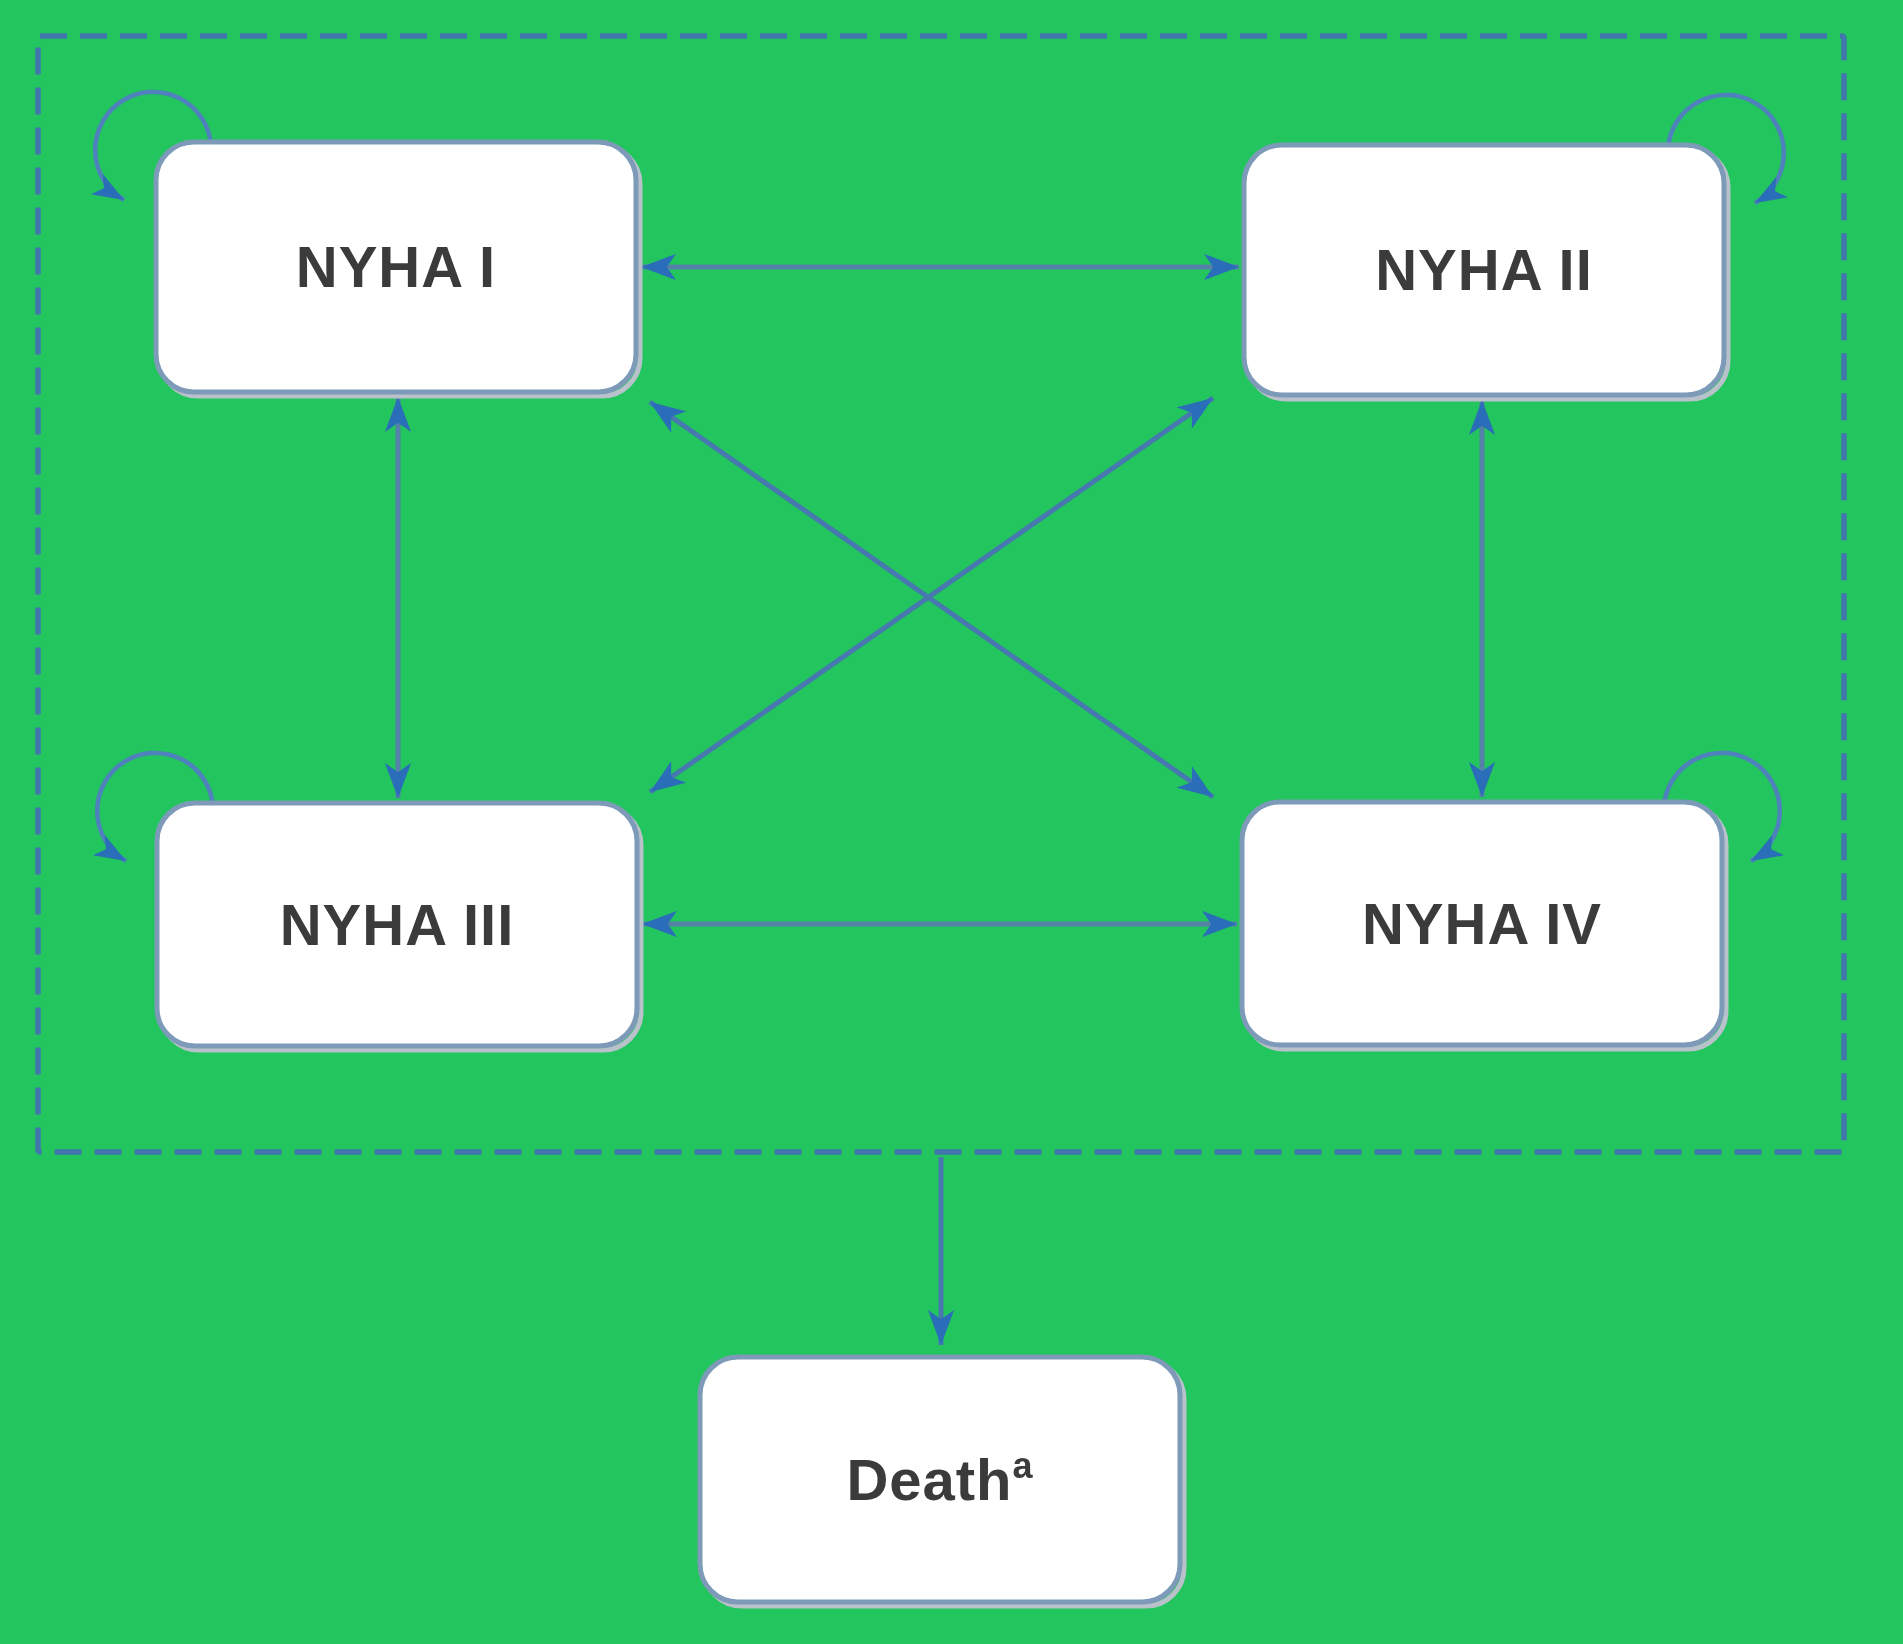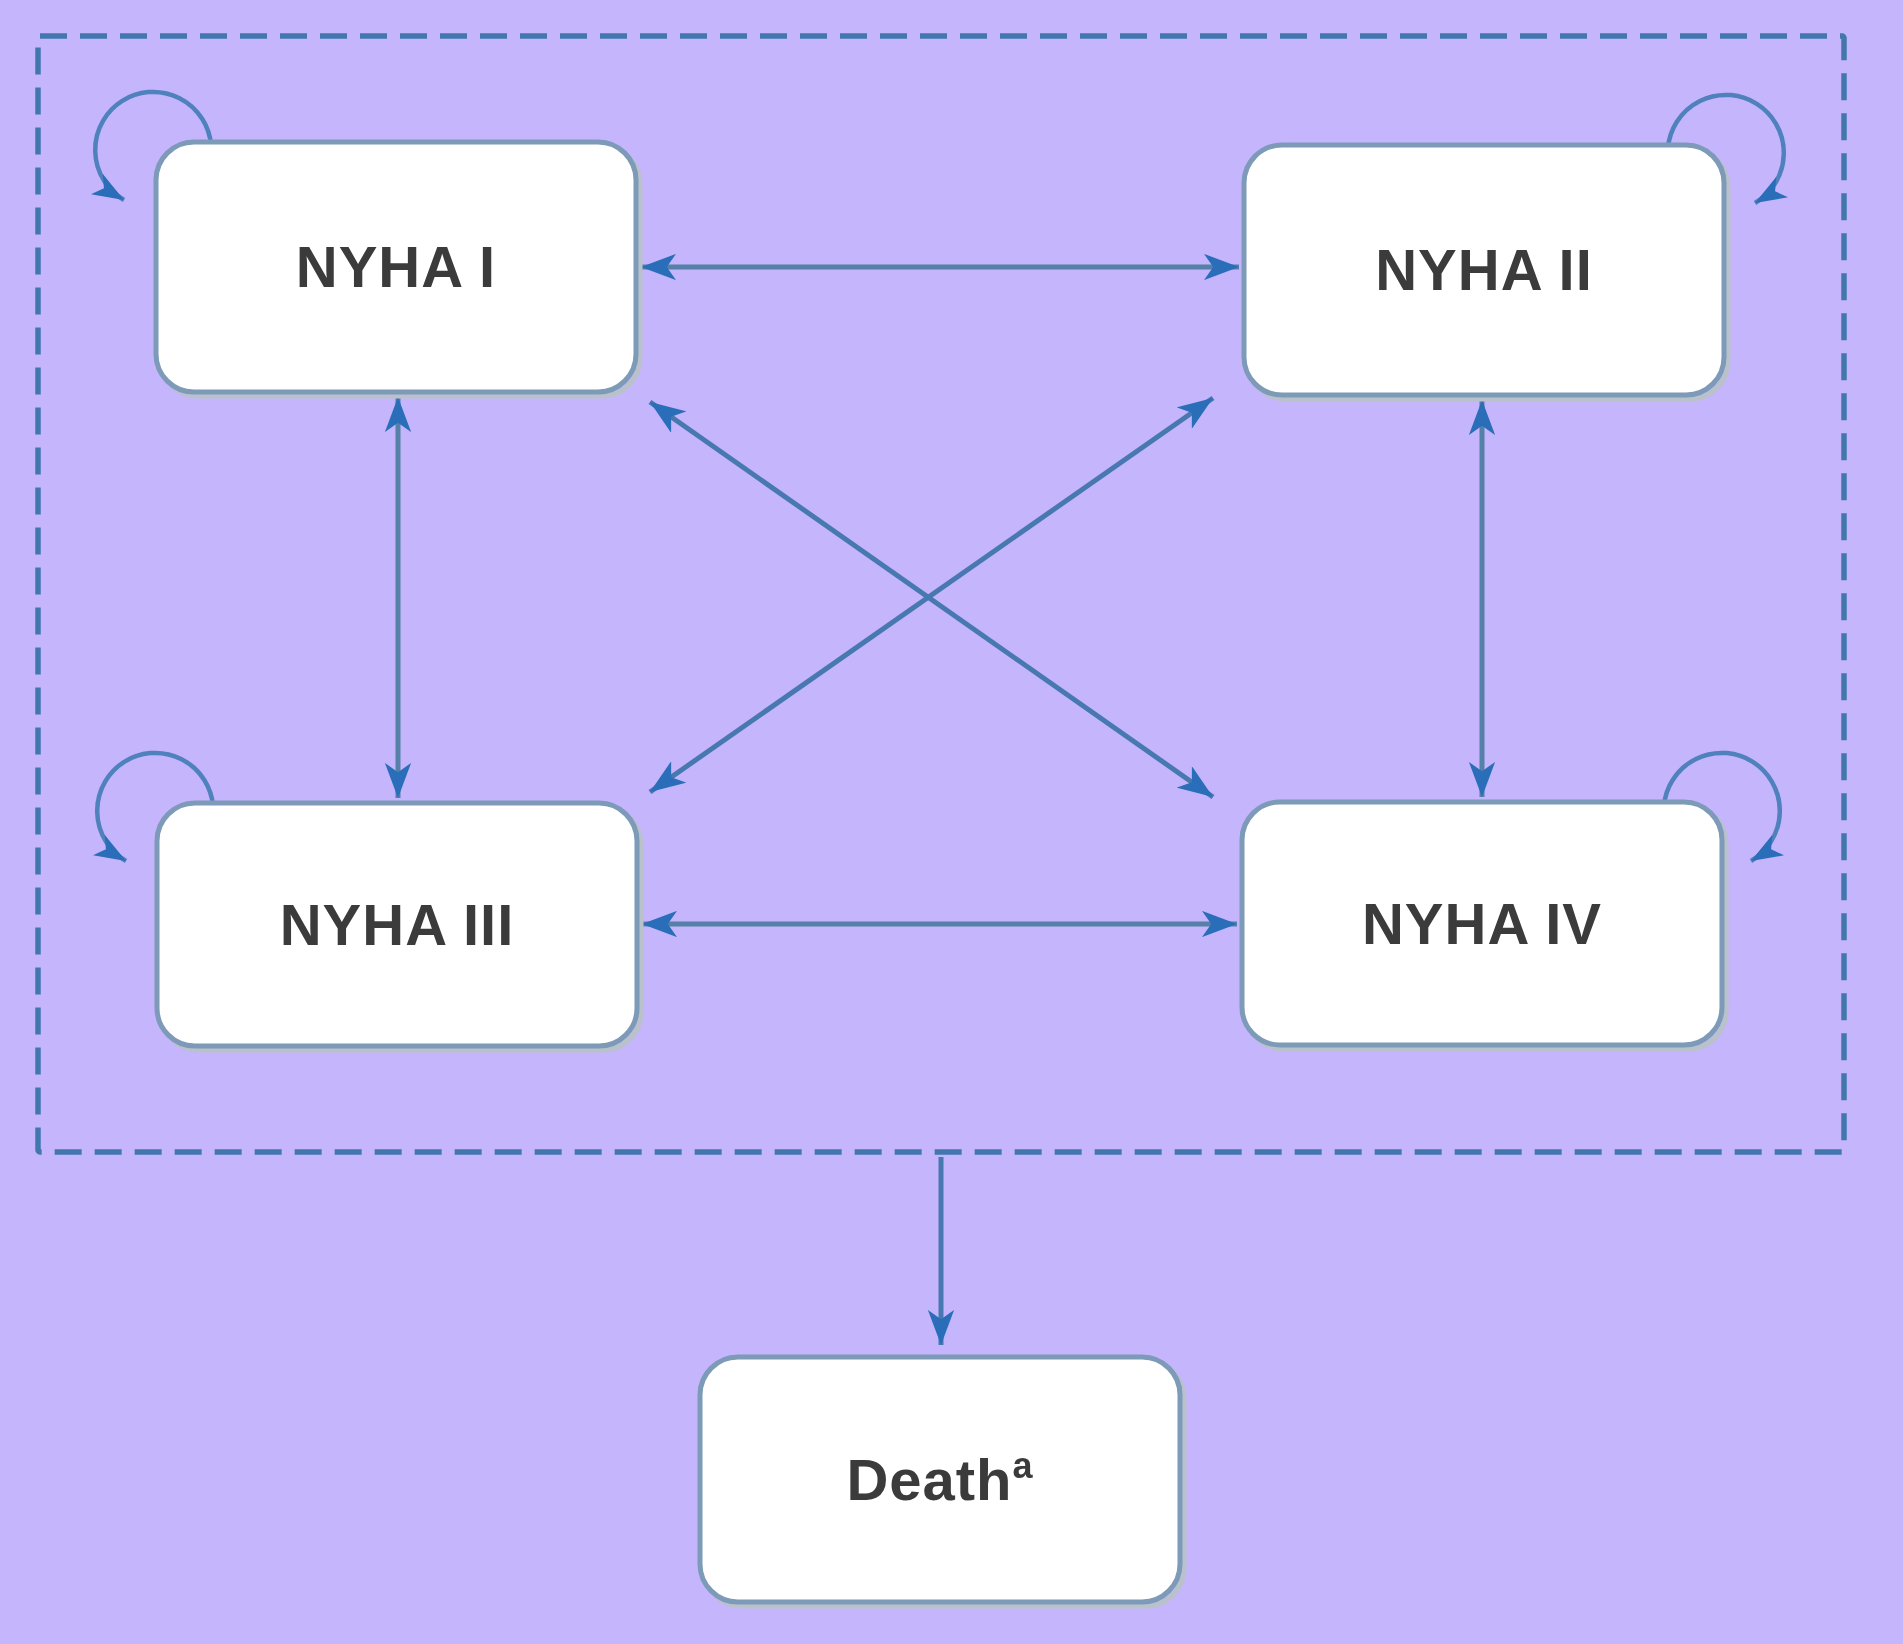--- a/index.html
+++ b/index.html
@@ -4,21 +4,21 @@
 <style>
   html, body {
     margin: 0;
     padding: 0;
     background: #ffffff;
   }
   .canvas {
     position: relative;
     width: 1903px;
     height: 1644px;
-    background: #c4b5fd;
+    background: #22c55e;
     overflow: hidden;
   }
   svg {
     display: block;
   }
   .state-label {
     font-family: "Liberation Sans", "DejaVu Sans", sans-serif;
     font-weight: 700;
     font-size: 58px;
     fill: #3b3b3b;

